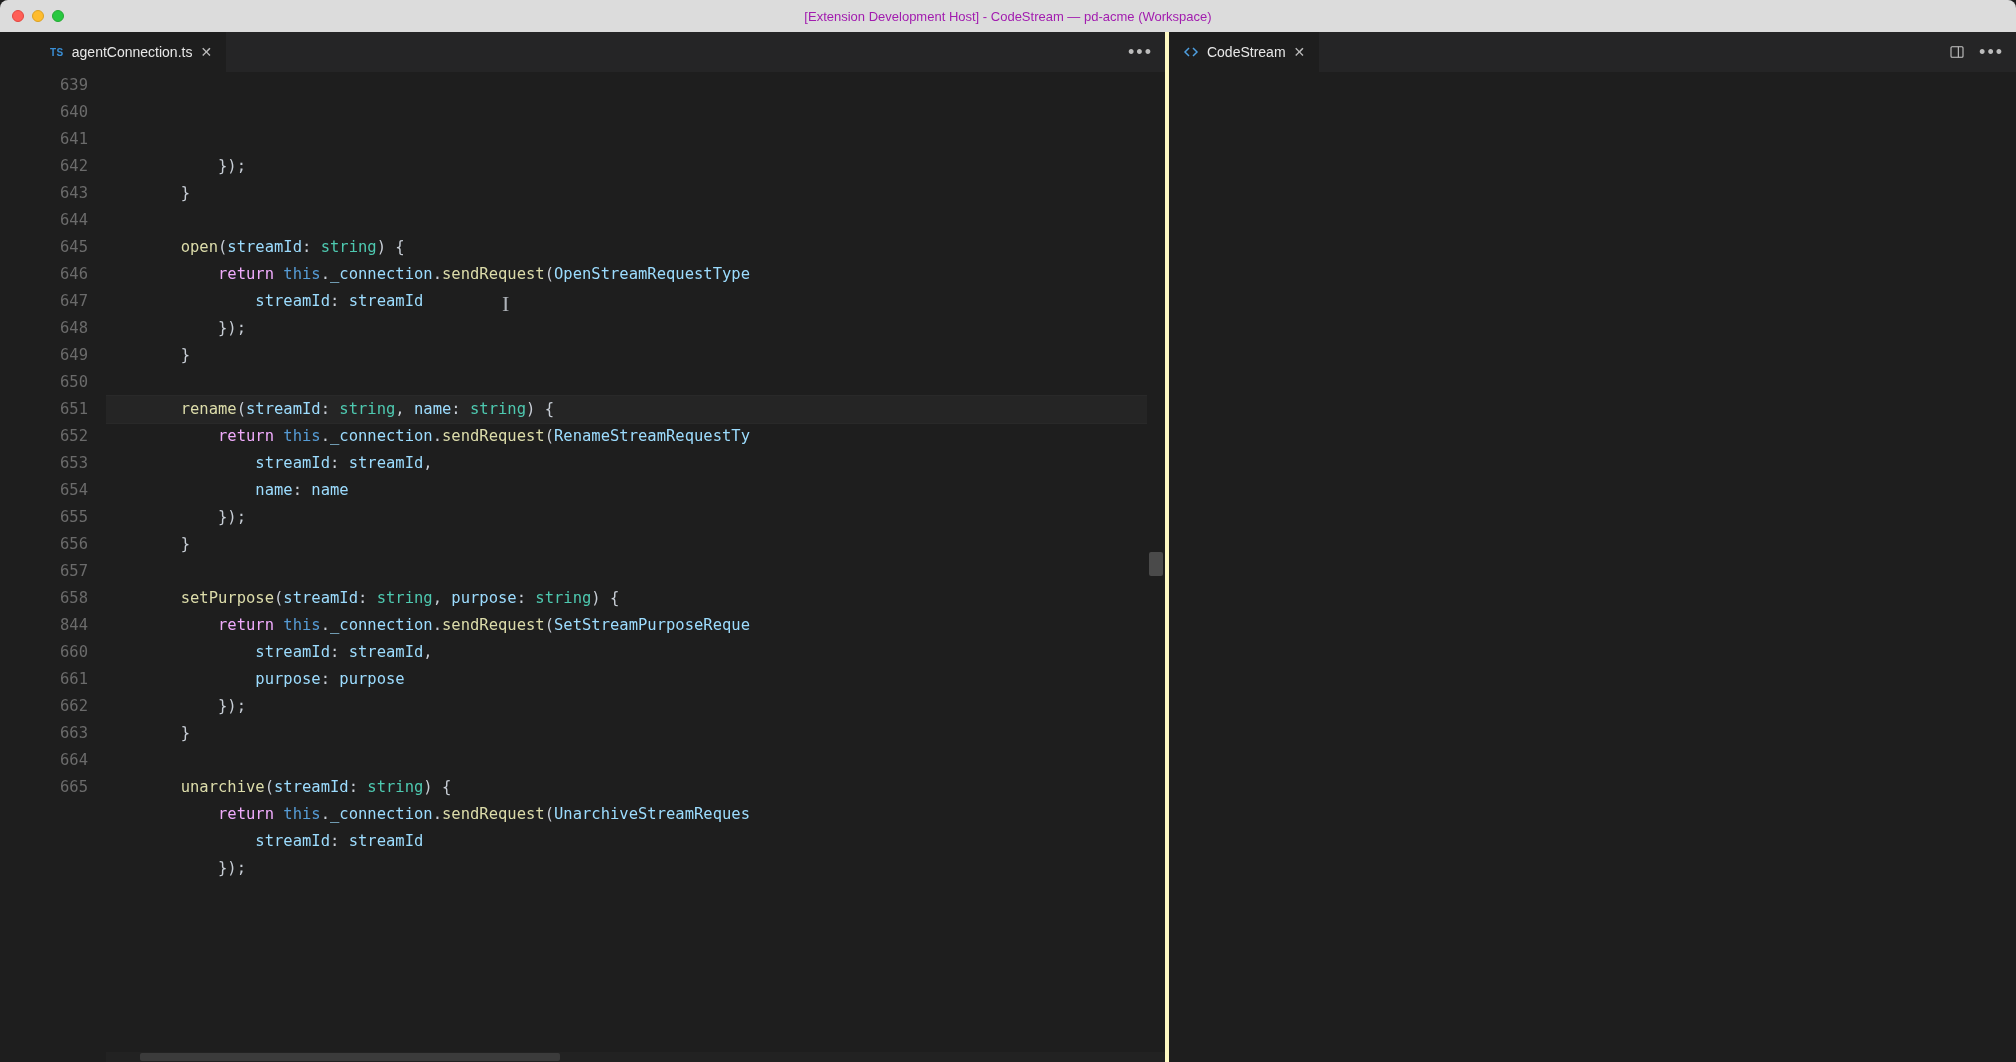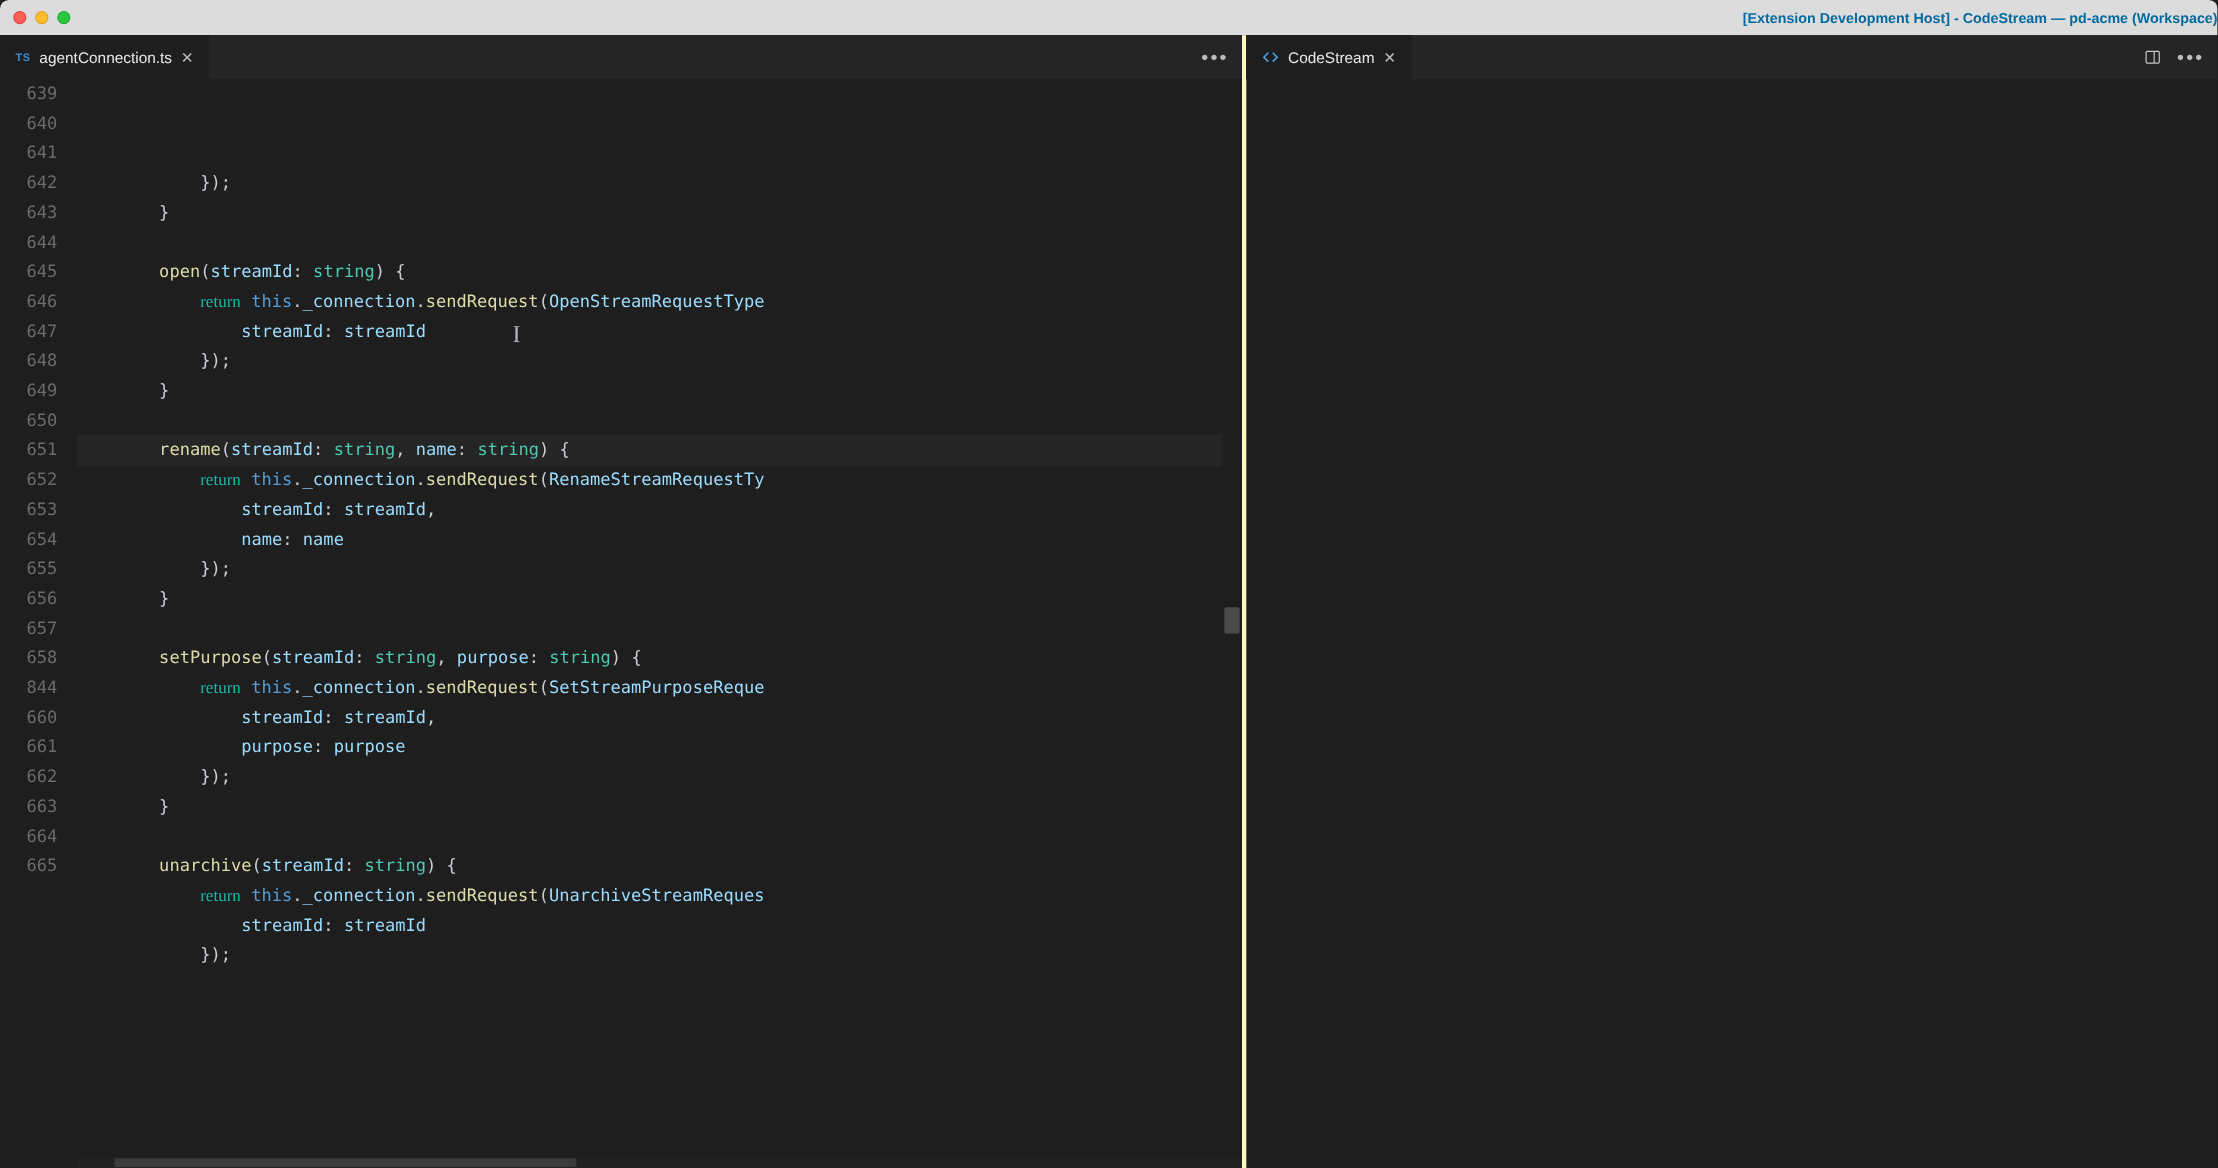--- a/index.html
+++ b/index.html
@@ -27,36 +27,37 @@
     gap: 8px;
     padding-left: 12px;
   }
   .traffic-lights .dot {
     width: 12px; height: 12px; border-radius: 50%;
   }
   .dot.red    { background:#ff5f57; border:0.5px solid #e24640;}
   .dot.yellow { background:#febc2e; border:0.5px solid #dba124;}
   .dot.green  { background:#28c840; border:0.5px solid #26a934;}
   .title {
-    position: absolute; left:0; right:0; text-align:right;
-    font-size: 13px; color:#0369a1; pointer-events:none;
-    font-weight: 700;
+    position: absolute; left:0; right:0; text-align:center;
+    font-size: 13px; color:#a21caf; pointer-events:none;
+    font-weight: 400;
   }
   
   .main {
     flex: 1 1 auto;
     display: flex;
     min-height: 0;
   }
   .editor-group {
     flex: 0 0 56%;
     display: flex; flex-direction: column;
     min-width: 0;
     position: relative;
     background:#1e1e1e;
+    margin-left:36px;
   }
   .side-panel {
     flex: 1 1 44%;
     display: flex; flex-direction: column;
     background:#1e1e1e;
     border-left:4px solid #fef9c3;
   }
   
   .tabrow {
     height: 40px;
@@ -108,21 +109,21 @@
   .code {
     flex:1 1 auto;
     white-space:pre;
     overflow:hidden;
     color:#c7cdd5;
     position:relative;
   }
   .code .line { height:27px; }
   .line.current { background: rgba(255,255,255,0.03); outline:1px solid rgba(255,255,255,0.05);}
   
-  .k  { color:#14b8a6;font-family:Liberation Serif, serif; }        
+  .k  { color:#f0abfc; }        
   .fn { color:#dcdcaa;text-align:right; }        
   .ty { color:#4ec9b0; }        
   .id { color:#9cdcfe;text-align:right; }        
   .pn { color:#c7cdd5; }        
   .kw2{ color:#569cd6; }        
 
   
   .minimap {
     position:absolute; right:0; top:0; bottom:0; width:18px;
     background:#1e1e1e;

